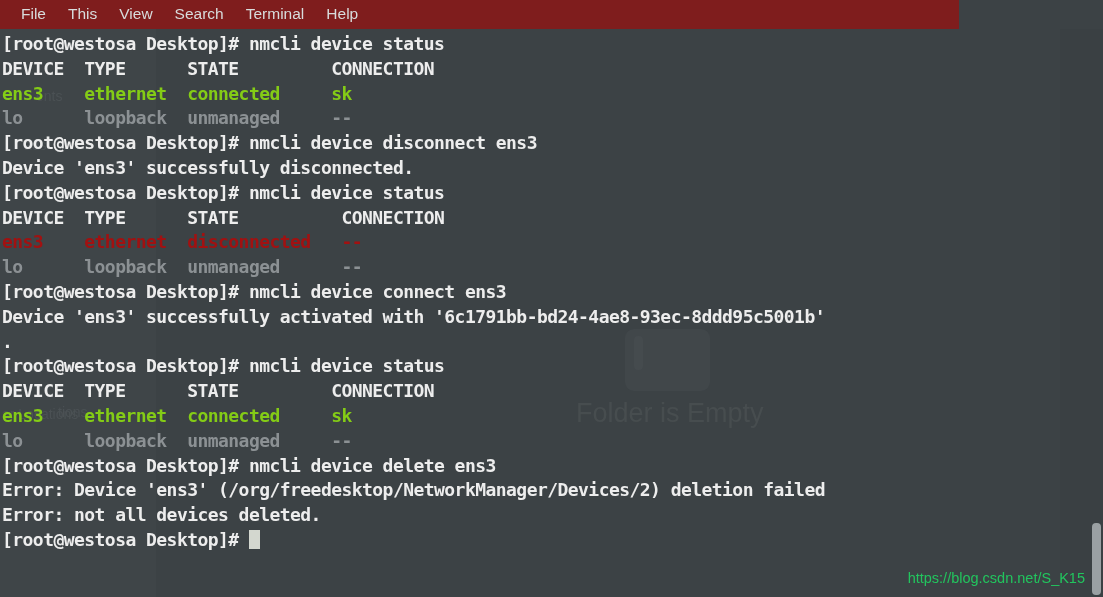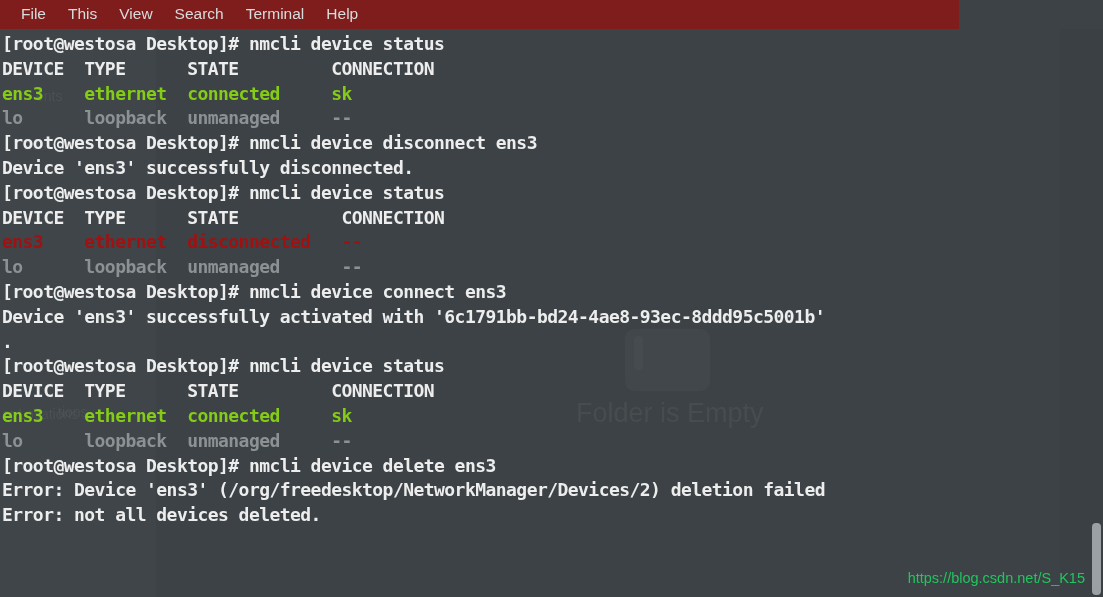--- a/index.html
+++ b/index.html
@@ -207,20 +207,21 @@
       <div class="line fg-default"><span>[root@westosa Desktop]# nmcli device connect ens3</span></div>
       <div class="line fg-default"><span>Device 'ens3' successfully activated with '6c1791bb-bd24-4ae8-93ec-8ddd95c5001b'</span></div>
       <div class="line fg-default"><span>.</span></div>
       <div class="line fg-default"><span>[root@westosa Desktop]# nmcli device status</span></div>
       <div class="line fg-default"><span>DEVICE  TYPE      STATE         CONNECTION</span></div>
       <div class="line fg-green"><span>ens3    ethernet  connected     sk</span></div>
       <div class="line fg-dim"><span>lo      loopback  unmanaged     --</span></div>
       <div class="line fg-default"><span>[root@westosa Desktop]# nmcli device delete ens3</span></div>
       <div class="line fg-default"><span>Error: Device 'ens3' (/org/freedesktop/NetworkManager/Devices/2) deletion failed</span></div>
       <div class="line fg-default"><span>Error: not all devices deleted.</span></div>
+      <div class="line fg-default"><span>[root@westosa Desktop]# </span><span class="cursor"></span></div>
     </div>
 
   <div id="scrollbar-track">
     <div id="scrollbar-thumb"></div>
   </div>
 
   <div id="watermark">https://blog.csdn.net/S_K15</div>
 
 </div>
 

